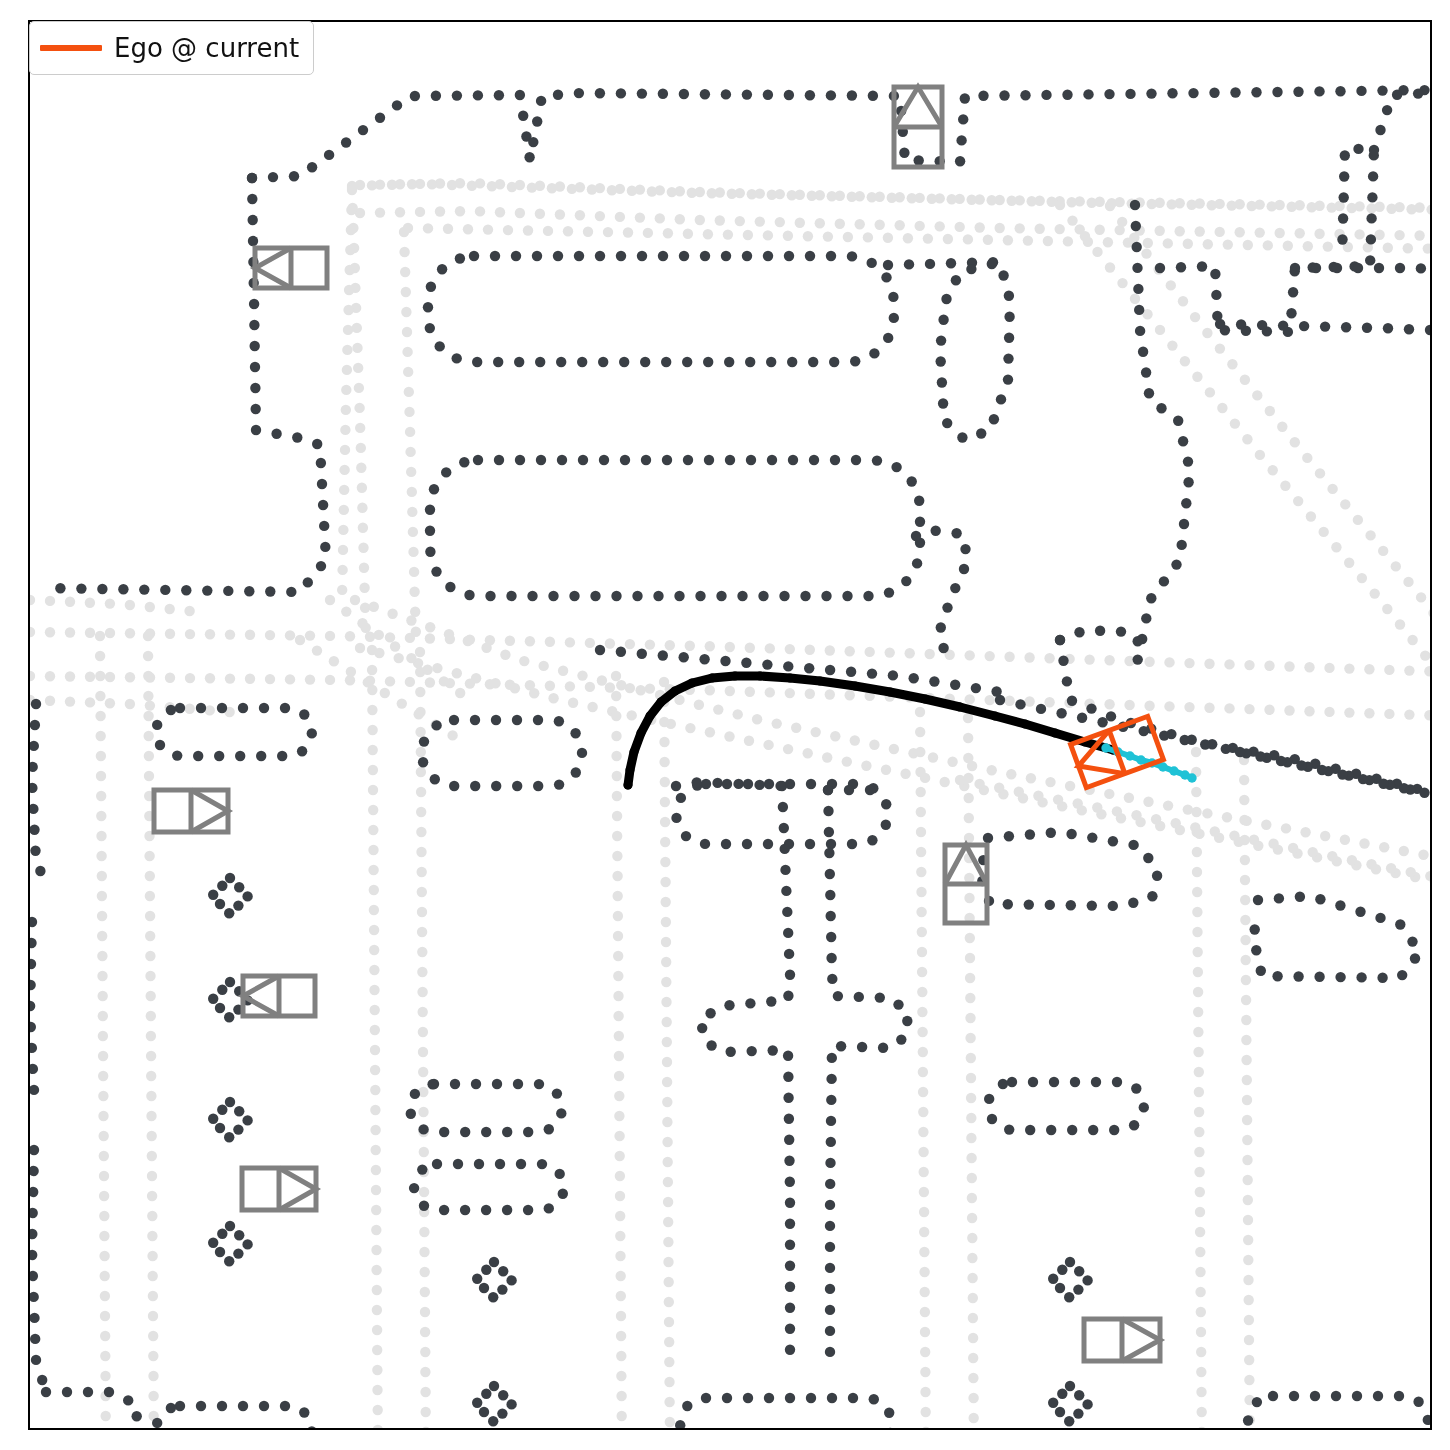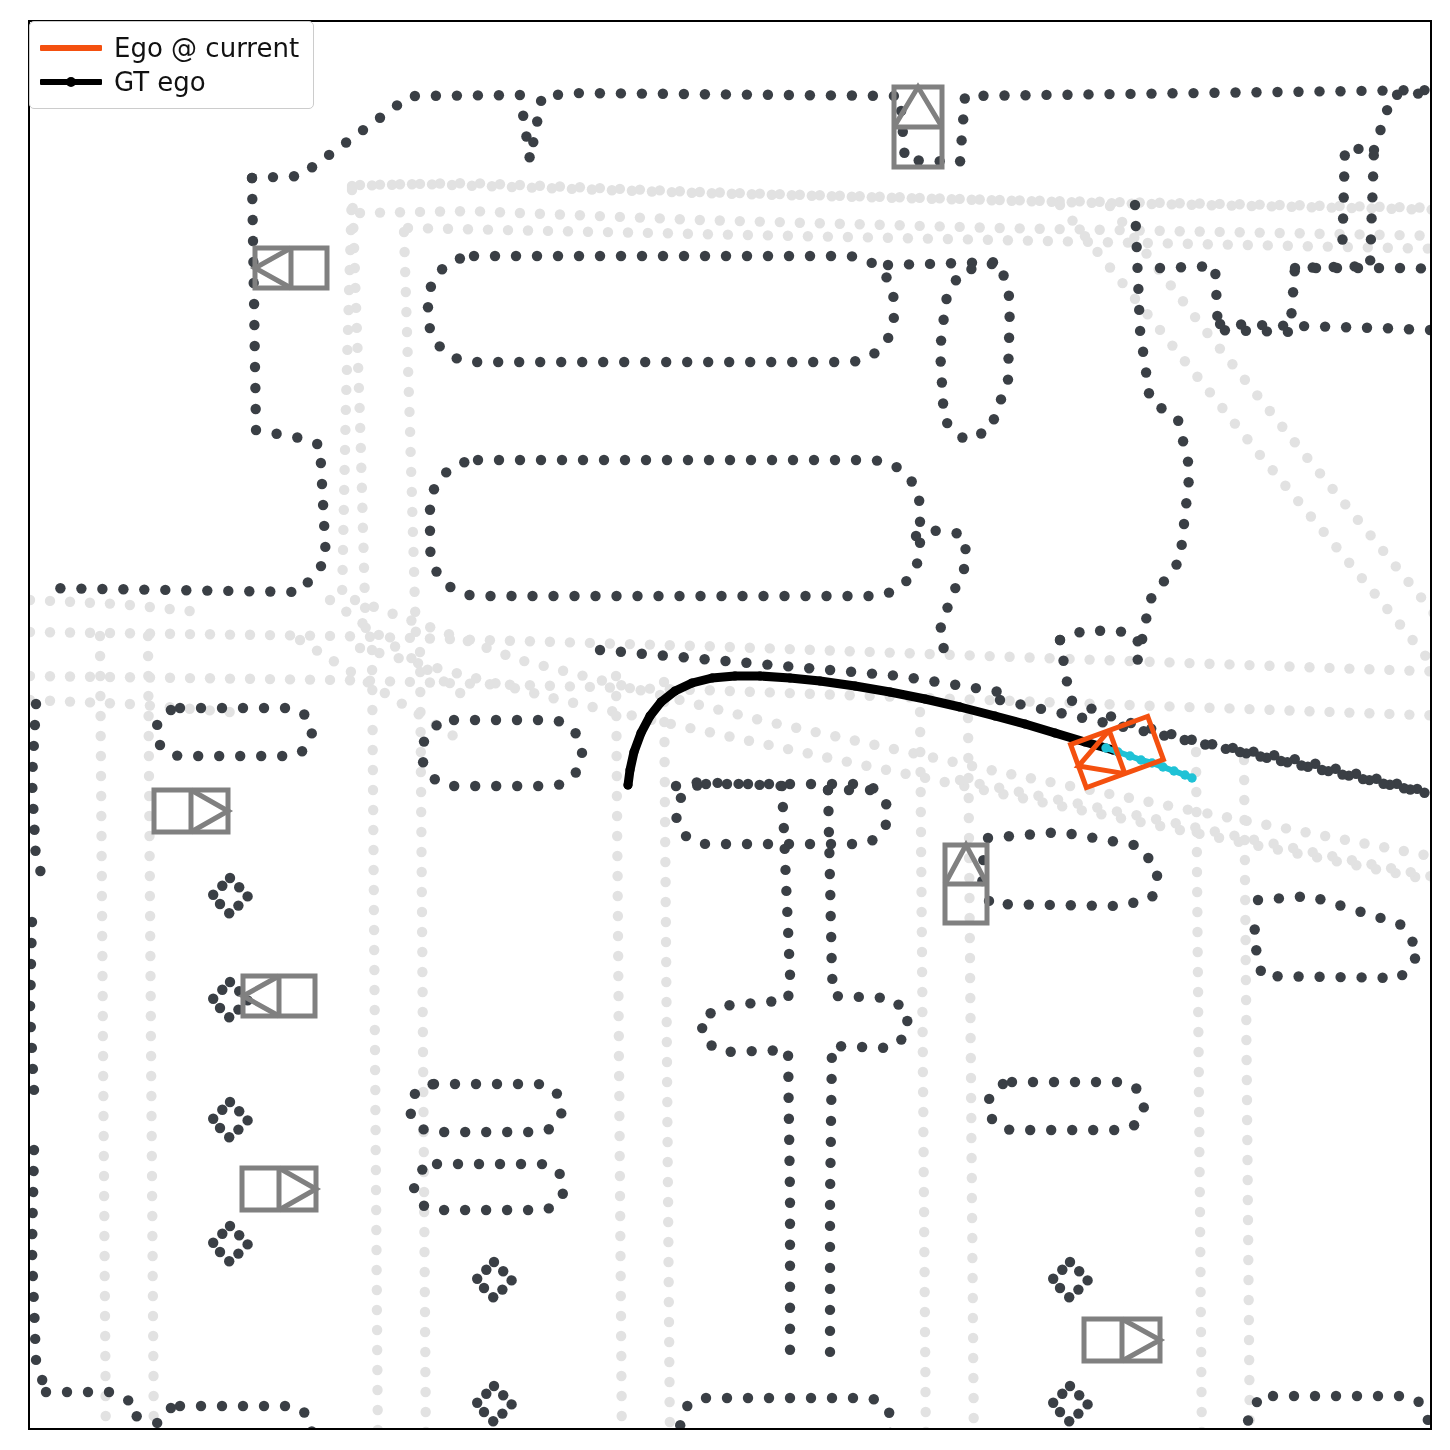--- a/index.html
+++ b/index.html
@@ -1967,22 +1967,15 @@
     </g>
   </svg>
 
   <div id="legend">
     <div class="legend-row">
       <span class="legend-swatch">
         <span class="ln" style="background:#f4500f"></span>
       </span>
       <span class="legend-label">Ego @ current</span>
     </div>
-    <div class="legend-row">
-      <span class="legend-swatch">
-        <span class="ln" style="background:#000000"></span>
-        <span class="mk" style="background:#000000"></span>
-      </span>
-      <span class="legend-label">GT ego</span>
-    </div>
   </div>
 
 </div>
 
 </body></html>

